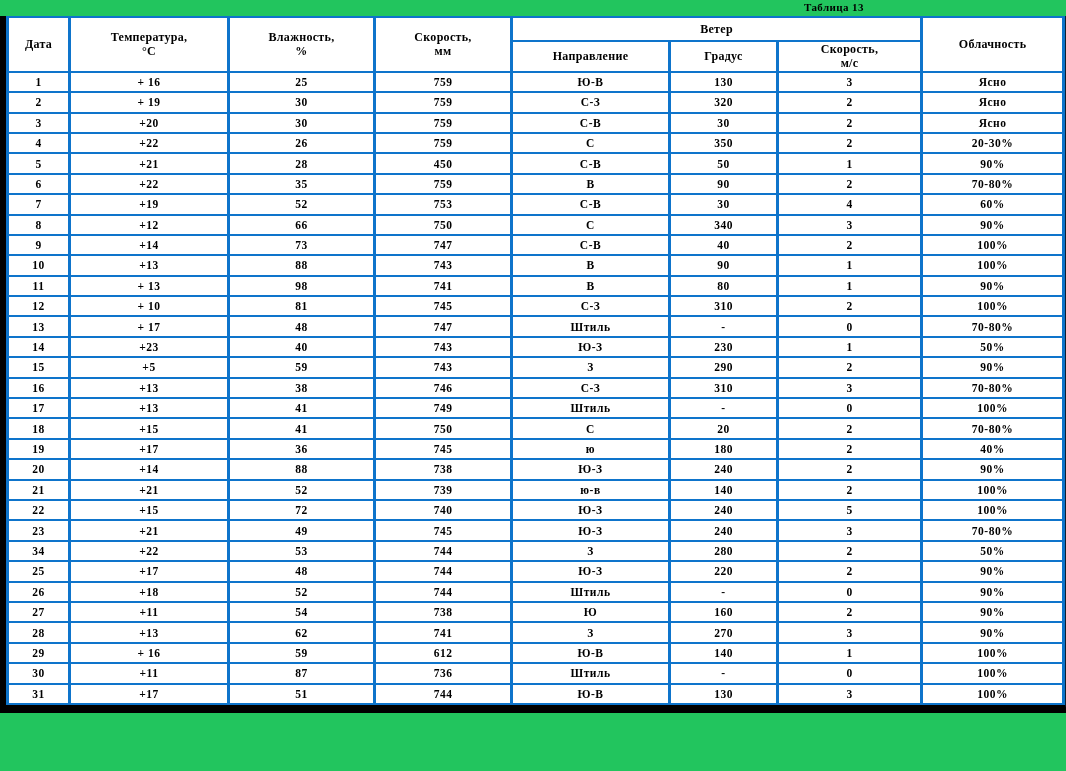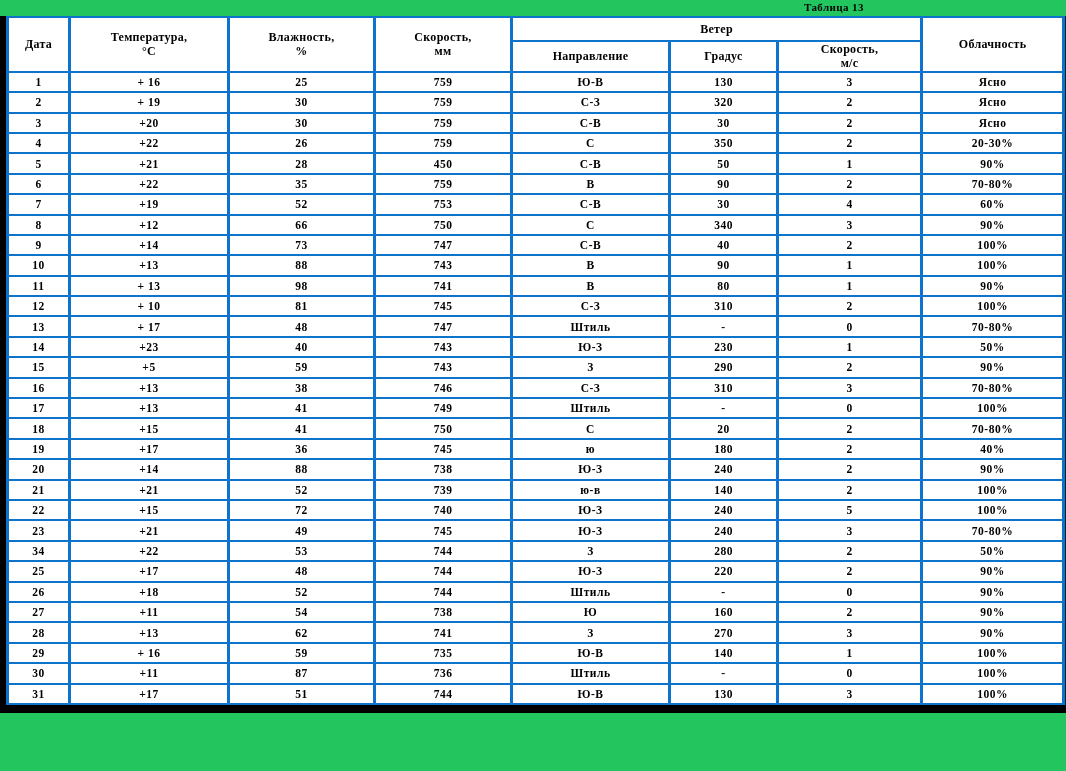--- a/index.html
+++ b/index.html
@@ -376,21 +376,21 @@
             <td>741</td>
             <td>З</td>
             <td>270</td>
             <td>3</td>
             <td>90%</td>
           </tr>
           <tr>
             <td>29</td>
             <td>+ 16</td>
             <td>59</td>
-            <td>735</td>
+            <td>612</td>
             <td>Ю-В</td>
             <td>140</td>
             <td>1</td>
             <td>100%</td>
           </tr>
           <tr>
             <td>30</td>
             <td>+11</td>
             <td>87</td>
             <td>736</td>

